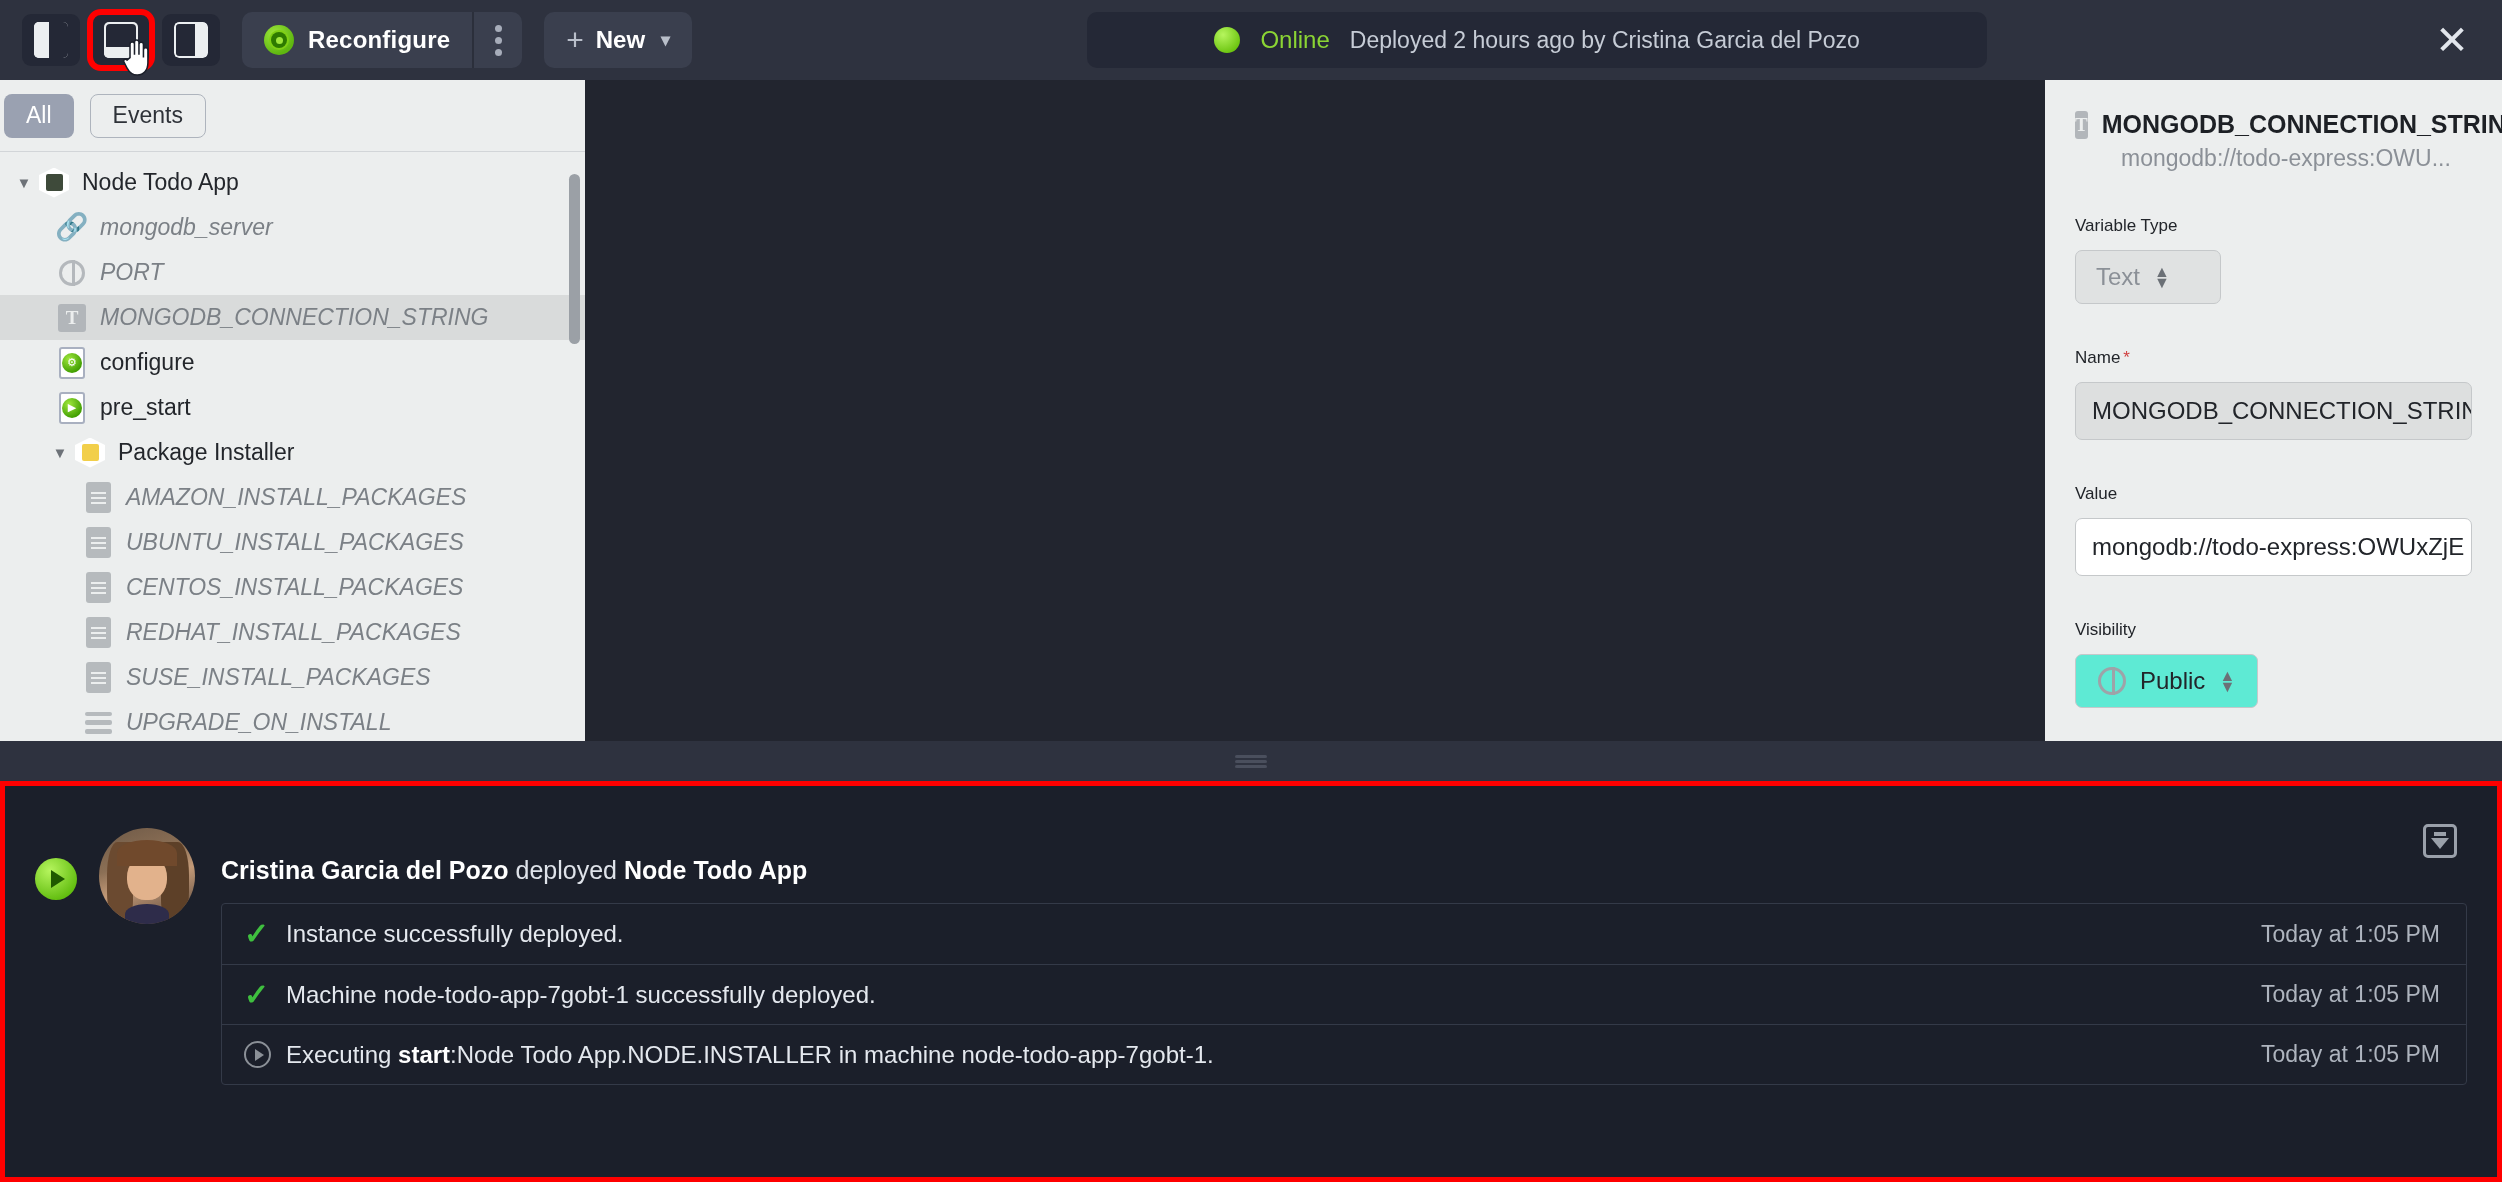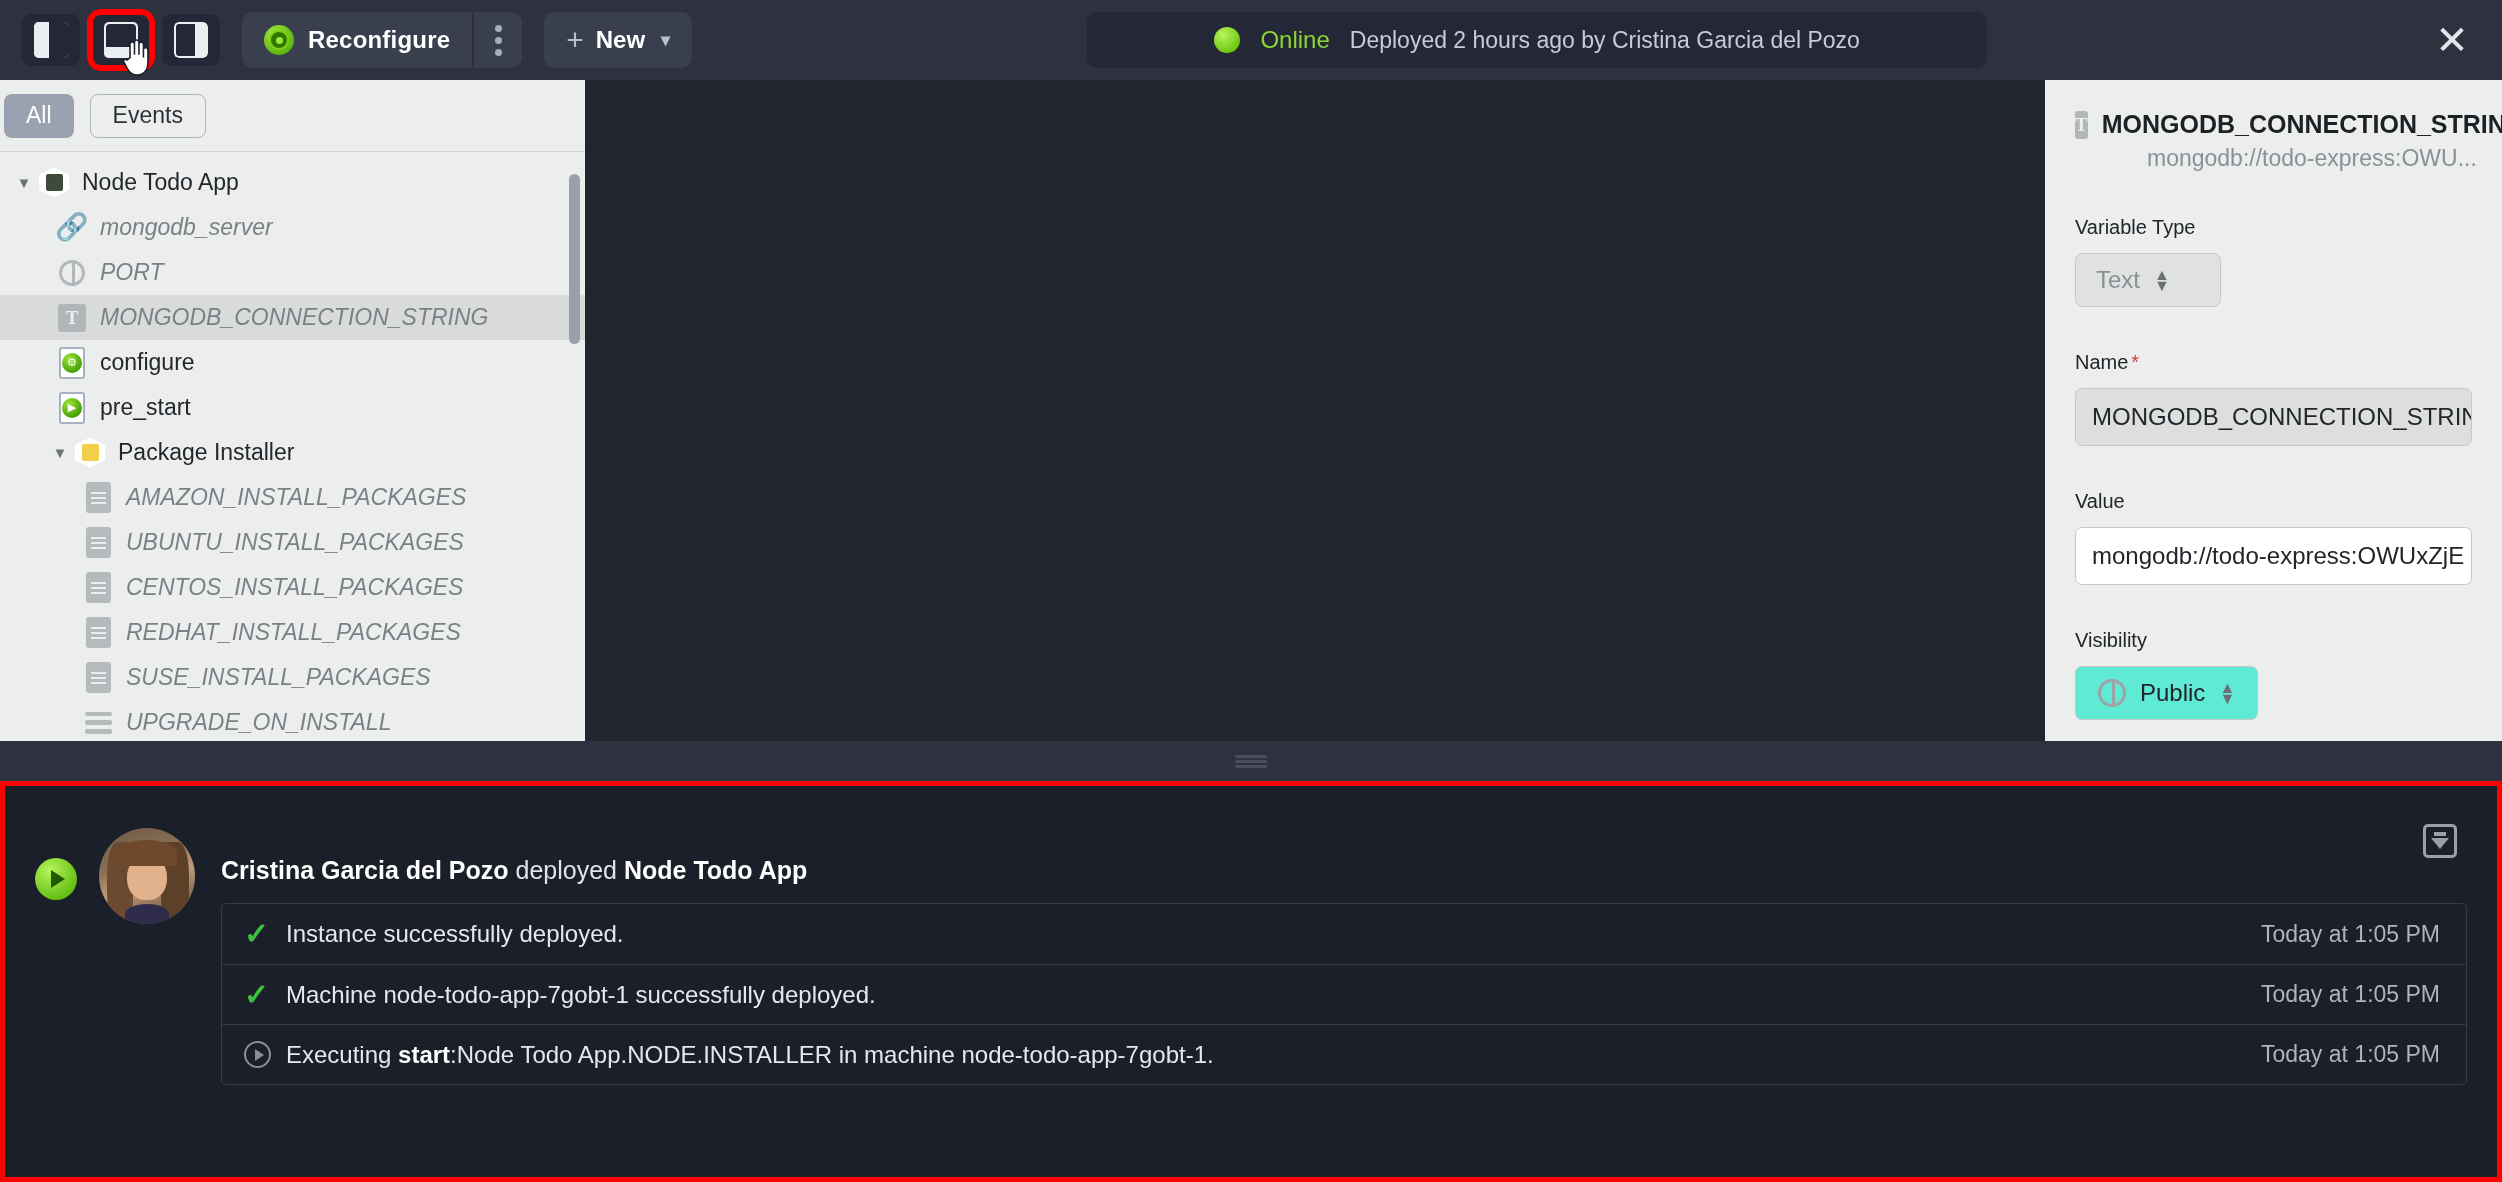--- a/index.html
+++ b/index.html
@@ -192,22 +192,22 @@
   
   .right-panel{
     position:absolute;top:80px;left:2045px;
     width:457px;height:661px;
     background:#eceeee;
     padding:30px 30px 0 30px;
     overflow:hidden;
   }
   .rp-head{display:flex;align-items:center;gap:14px;}
   .rp-title{font-size:25px;font-weight:700;color:#1d2025;white-space:nowrap;}
-  .rp-sub{margin-top:6px;margin-left:72px;color:#8b9097;font-size:23px;white-space:nowrap;}
-  .flabel{margin-top:44px;font-size:20px;color:#22252a;}
+  .rp-sub{margin-top:6px;margin-left:46px;color:#8b9097;font-size:23px;white-space:nowrap;}
+  .flabel{margin-top:44px;font-size:17px;color:#22252a;}
   .req{color:#d04040;margin-left:3px;}
   .sel-box{
     margin-top:14px;height:54px;background:#e0e2e2;border:1px solid #c5c8ca;border-radius:7px;
     display:inline-flex;align-items:center;gap:14px;padding:0 20px;
     color:#8b9097;font-size:24px;min-width:146px;
   }
   .spin{display:flex;flex-direction:column;line-height:.7;font-size:16px;color:#6b7076;}
   .inp{
     margin-top:14px;height:58px;width:100%;
     border:1px solid #c5c8ca;border-radius:7px;

